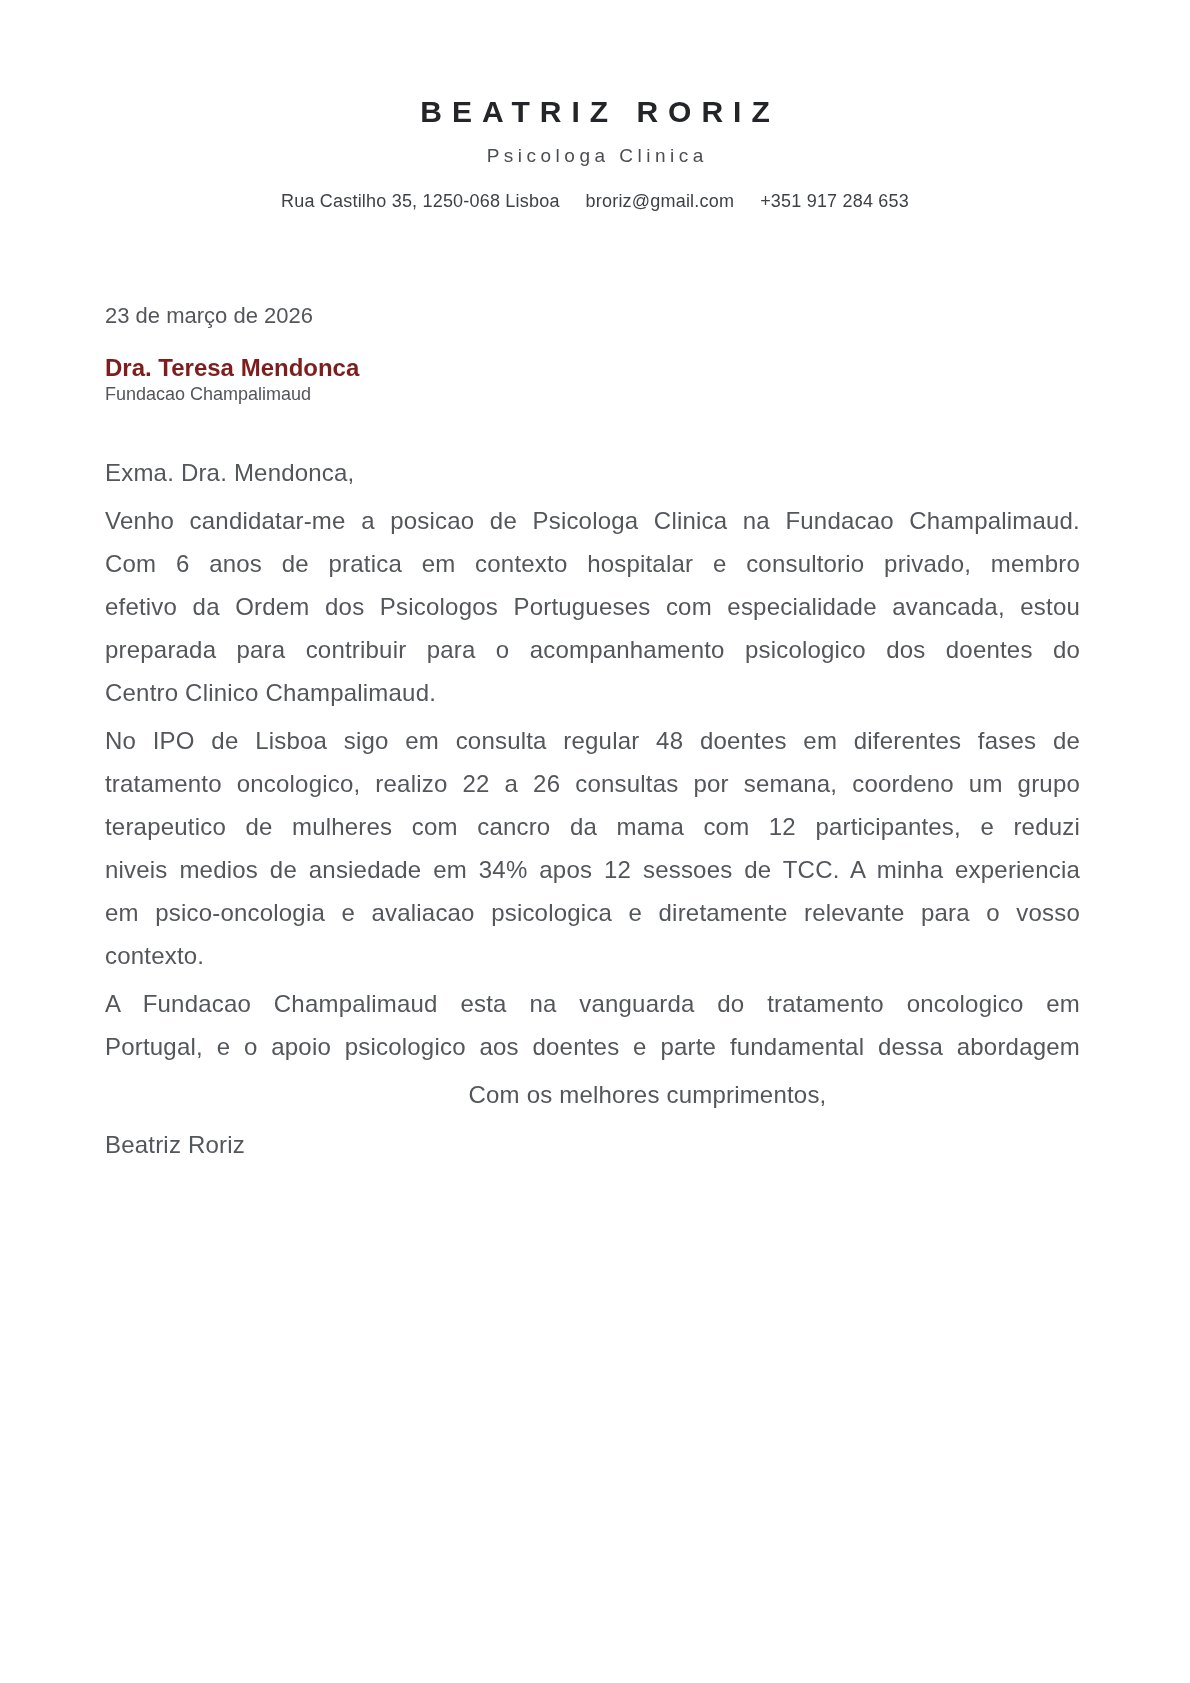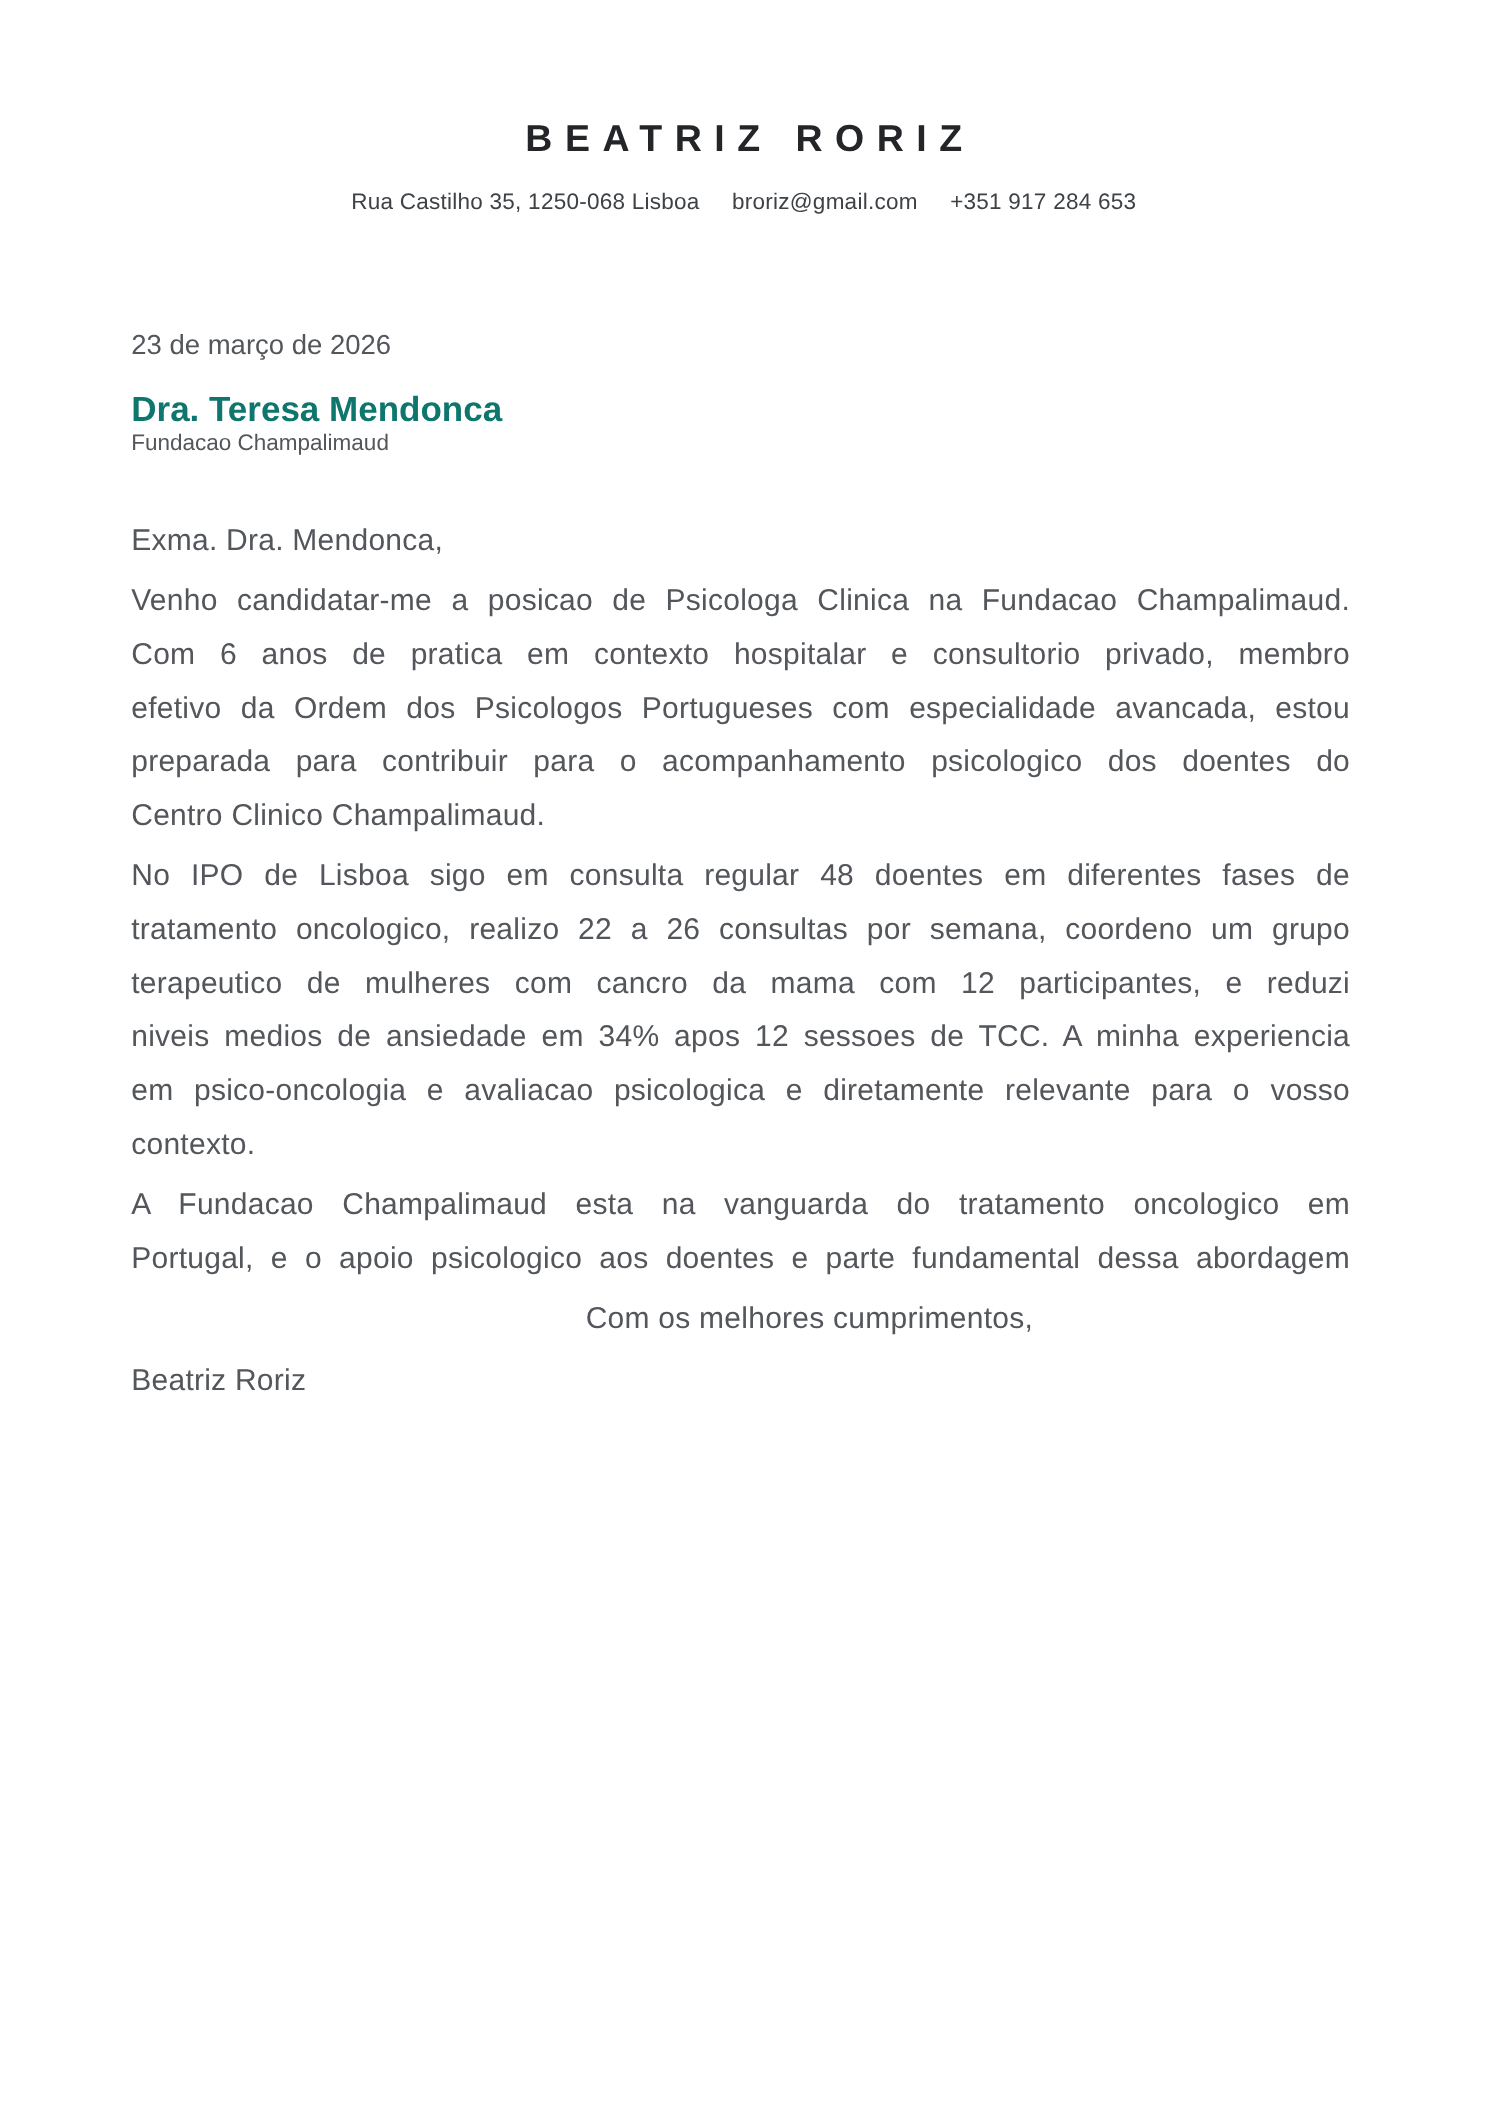--- a/index.html
+++ b/index.html
@@ -24,21 +24,21 @@
   }
   .contact-line {
     margin-top: 22px; font-size: 18px; line-height: 22px;
     color: #3e4145; letter-spacing: 0.2px;
     display: flex; justify-content: center; gap: 26px;
   }
 
   
   .date { margin: 90px 0 0 105px; font-size: 22px; line-height: 28px; color: #53565b; }
   .recipient { margin: 24px 0 0 105px; }
-  .recipient-name { font-size: 28px; line-height: 27px; font-weight: 600; color: #0f766e; }
+  .recipient-name { font-size: 24px; line-height: 27px; font-weight: 600; color: #7f1d1d; }
   .recipient-org  { font-size: 18px; line-height: 27px; font-weight: 400; color: #53565b; }
 
   
   .salutation {
     margin: 43px 0 0 105px; width: 975px;
     font-size: 24px; line-height: 43px; color: #53565b; letter-spacing: 0.2px;
   }
   .para {
     margin: 5px 0 0 105px; width: 975px;
     font-size: 24px; line-height: 43px; color: #53565b; letter-spacing: 0.2px;
@@ -48,20 +48,21 @@
   .closing   { margin: 5px 0 0 105px; font-size: 24px; line-height: 43px; color: #53565b; letter-spacing: 0.2px; text-align: center; }
   .signature { margin: 7px 0 0 105px; font-size: 24px; line-height: 43px; color: #53565b; letter-spacing: 0.2px; }
 </style>
 </head>
 <body>
 
 <div class="page">
 
   <div class="header">
     <div class="name">BEATRIZ RORIZ</div>
+    <div class="role">Psicologa Clinica</div>
     <div class="contact-line">
       <span>Rua Castilho 35, 1250-068 Lisboa</span>
       <span>broriz@gmail.com</span>
       <span>+351 917 284 653</span>
     </div>
   </div>
 
   <div class="date">23 de março de 2026</div>
 
   <div class="recipient">

